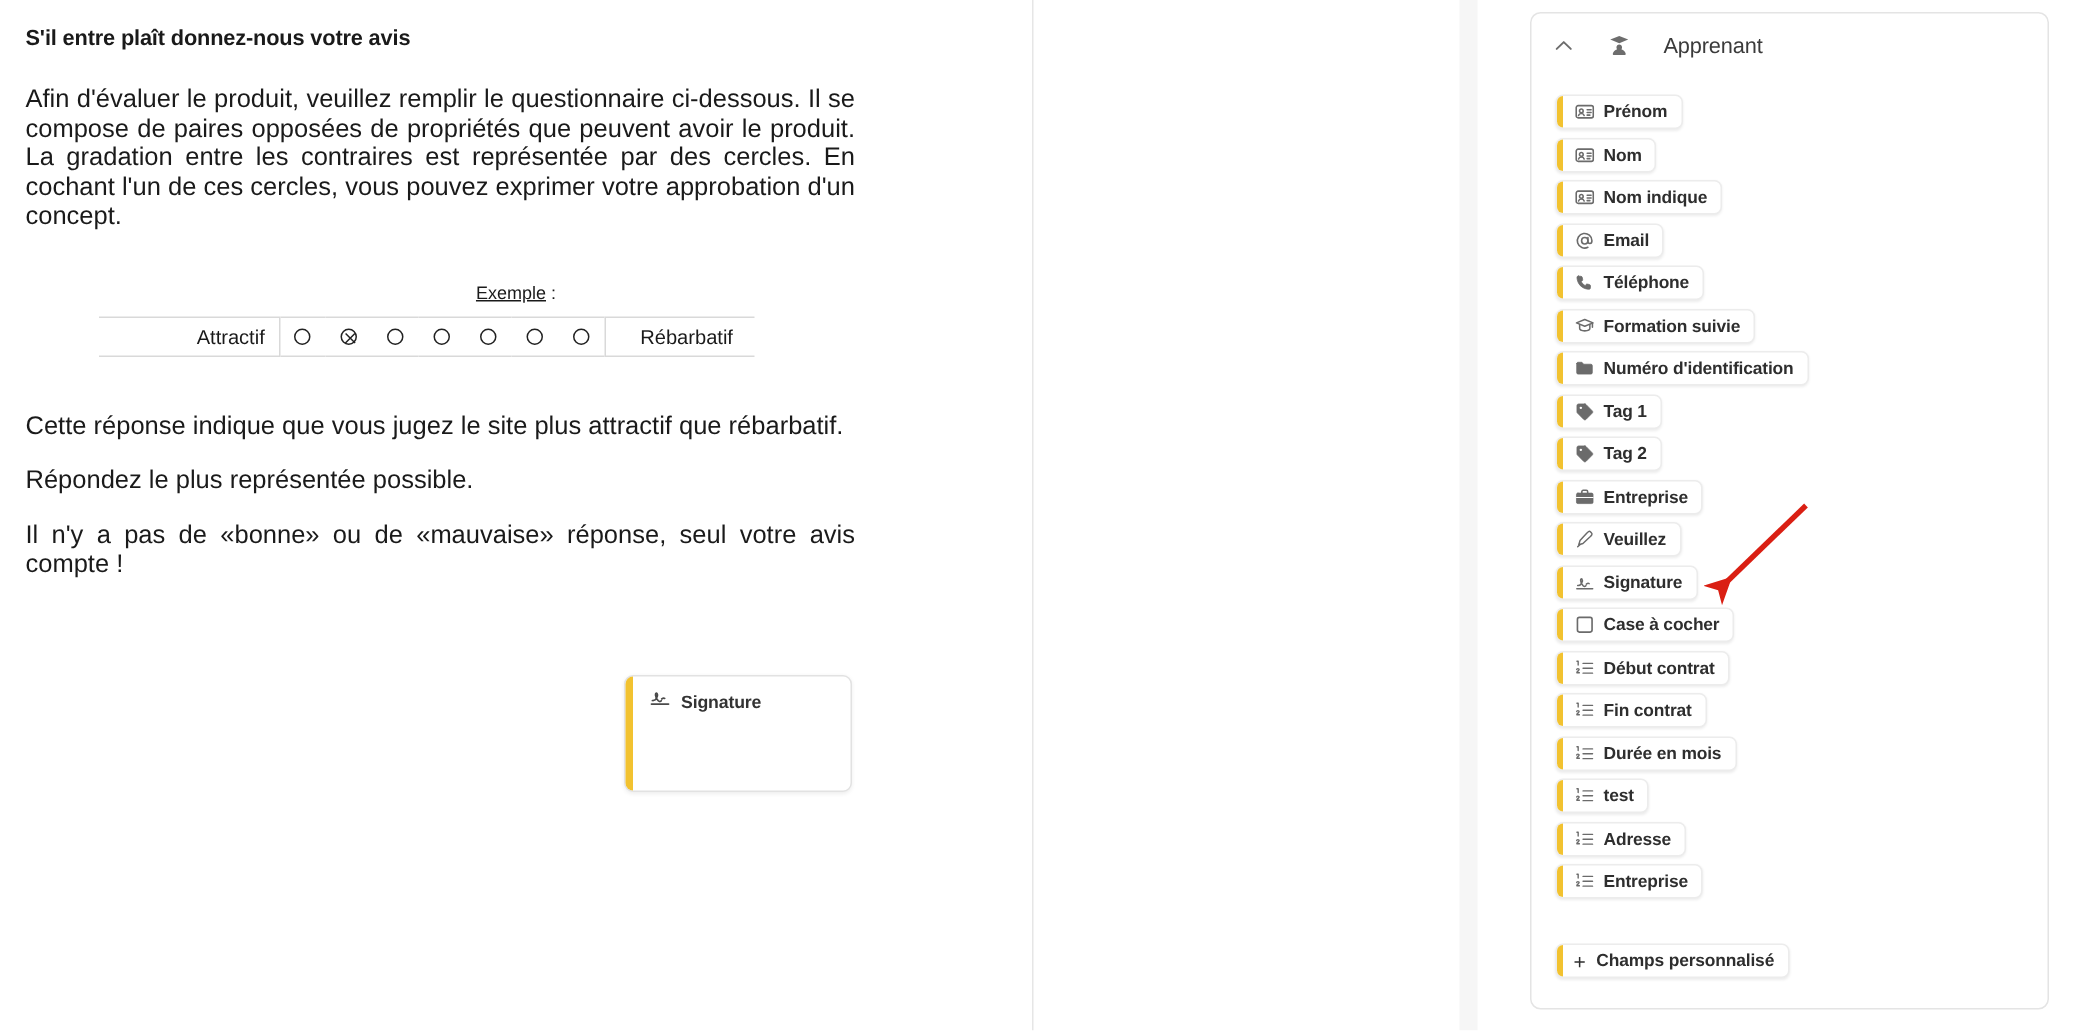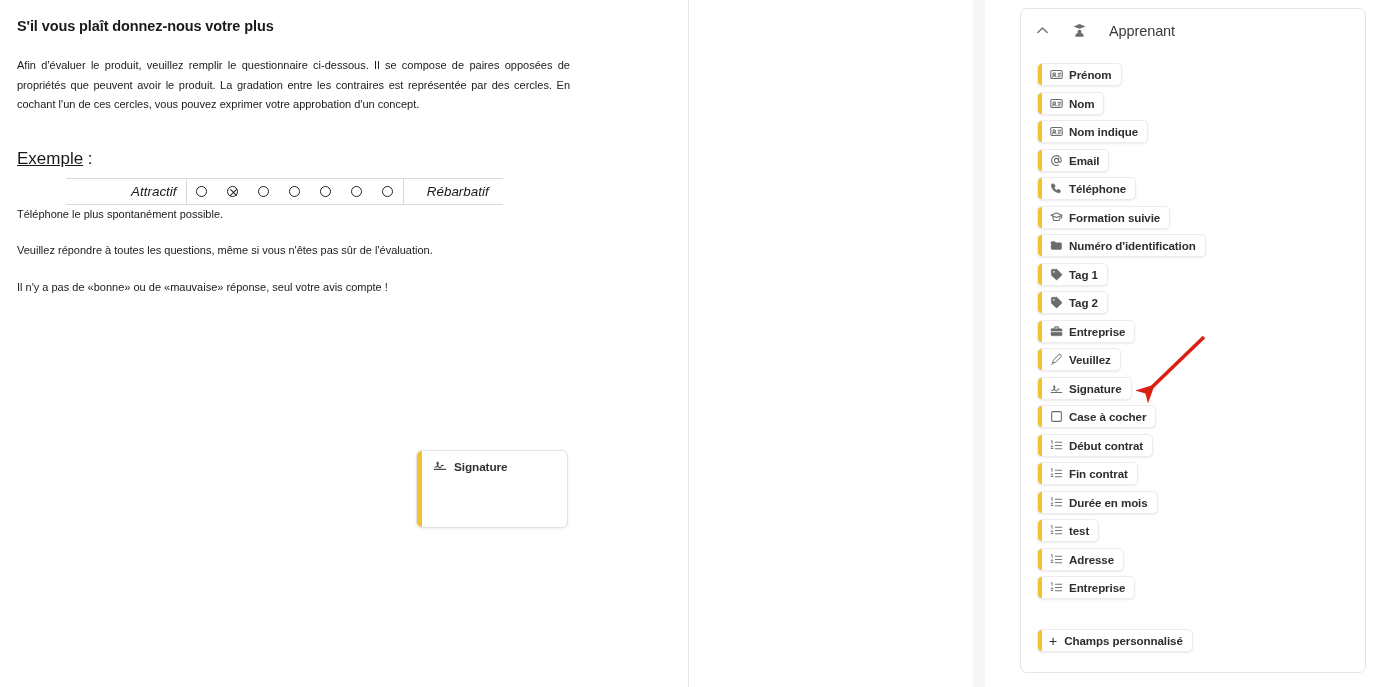--- a/index.html
+++ b/index.html
@@ -16,34 +16,34 @@
   .doc-pane {
     position: absolute; left: 0; top: 0; width: 688px; height: 687px;
     background: #fff; overflow: hidden;
   }
   .doc-inner { padding: 18px 17px 0 17px; }
   .doc-title {
     font-size: 14.5px; font-weight: bold; color: #1a1a1a;
     margin: 0 0 22px 0; letter-spacing: -0.1px;
   }
   .doc-para {
-    font-size: 11px; line-height: 19.5px; color: #1a1a1a;
-    text-align: justify; margin: 0 0 19px 0;
+    font-size: 17px; line-height: 19.5px; color: #1a1a1a;
+    text-align: justify; margin: 12px 0 19px 0;
     max-width: 553px;
   }
   .doc-para.loose { margin-bottom: 17px; }
   .example-label {
-    font-size: 17px; color: #1a1a1a; margin: 34px 0 9px 0;
+    font-size: 12px; color: #1a1a1a; margin: 34px 0 9px 0; text-align: center;
   }
   .example-label u { text-decoration: underline; }
 
   
   .ex-table {
     border-collapse: collapse; margin-left: 49px;
-    border-top: 1px solid #d9d9d9; border-bottom: 1px solid #d9d9d9; font-style: italic;
+    border-top: 1px solid #d9d9d9; border-bottom: 1px solid #d9d9d9;
   }
   .ex-table td {
     font-size: 13.4px; color: #1a1a1a; padding: 3px 0;
     text-align: center; vertical-align: middle; height: 26px;
   }
   .ex-left { text-align: right !important; padding-right: 9px !important;
     border-right: 1px solid #d9d9d9; min-width: 120px; }
   .ex-right { text-align: right; padding-left: 9px !important;
     border-left: 1px solid #d9d9d9; min-width: 100px; }
   .ex-circle { width: 31px; }
@@ -142,21 +142,21 @@
     width: 100px; height: 90px; pointer-events: none; }
 </style>
 </head>
 <body>
 
 <div id="root">
 
   <div class="doc-pane">
     <div class="doc-inner">
 
-      <h1 class="doc-title">S'il vous plaît donnez-nous votre plus</h1>
+      <h1 class="doc-title">S'il entre plaît donnez-nous votre avis</h1>
 
       <p class="doc-para">Afin d'évaluer le produit, veuillez remplir le questionnaire ci-dessous. Il se compose de paires opposées de propriétés que peuvent avoir le produit. La gradation entre les contraires est représentée par des cercles. En cochant l'un de ces cercles, vous pouvez exprimer votre approbation d'un concept.</p>
 
       <div class="example-label">
         <u>Exemple</u><span> :</span>
       </div>
 
       <table class="ex-table">
         <tbody>
             <tr>
@@ -173,22 +173,22 @@
             <span class="circ"></span></td>
           <td class="ex-circle">
             <span class="circ"></span></td>
           <td class="ex-circle">
             <span class="circ"></span></td>
           <td class="ex-right">Rébarbatif</td>
         </tr>
       </tbody>
         </table>
 
-      <p class="doc-para loose">Téléphone le plus spontanément possible.</p>
-      <p class="doc-para loose">Veuillez répondre à toutes les questions, même si vous n'êtes pas sûr de l'évaluation.</p>
+      <p class="doc-para loose" style="margin-top:36px">Cette réponse indique que vous jugez le site plus attractif que rébarbatif.</p>
+      <p class="doc-para loose">Répondez le plus représentée possible.</p>
       <p class="doc-para loose">Il n'y a pas de «bonne» ou de «mauvaise» réponse, seul votre avis compte !</p>
     </div>
 
     <div class="sig-box">
       <span class="accent"></span>
       <div class="sig-head">
         <span class="ico" style="color:#4a4a4a">
           <svg width="14" height="14" viewBox="0 0 16 16" fill="none" stroke="currentColor" stroke-width="1.3" stroke-linecap="round" stroke-linejoin="round">
             <path d="M2.2 10.3c1.6.2 2.6-.6 3.3-2.1.6-1.3.7-2.7.2-3.3-.5-.6-1.2.1-1.1 1.3.1 1.6 1 3.4 2.2 4.4.9.7 1.7.6 2.2-.2"></path>
             <path d="M1.5 13h13"></path>

